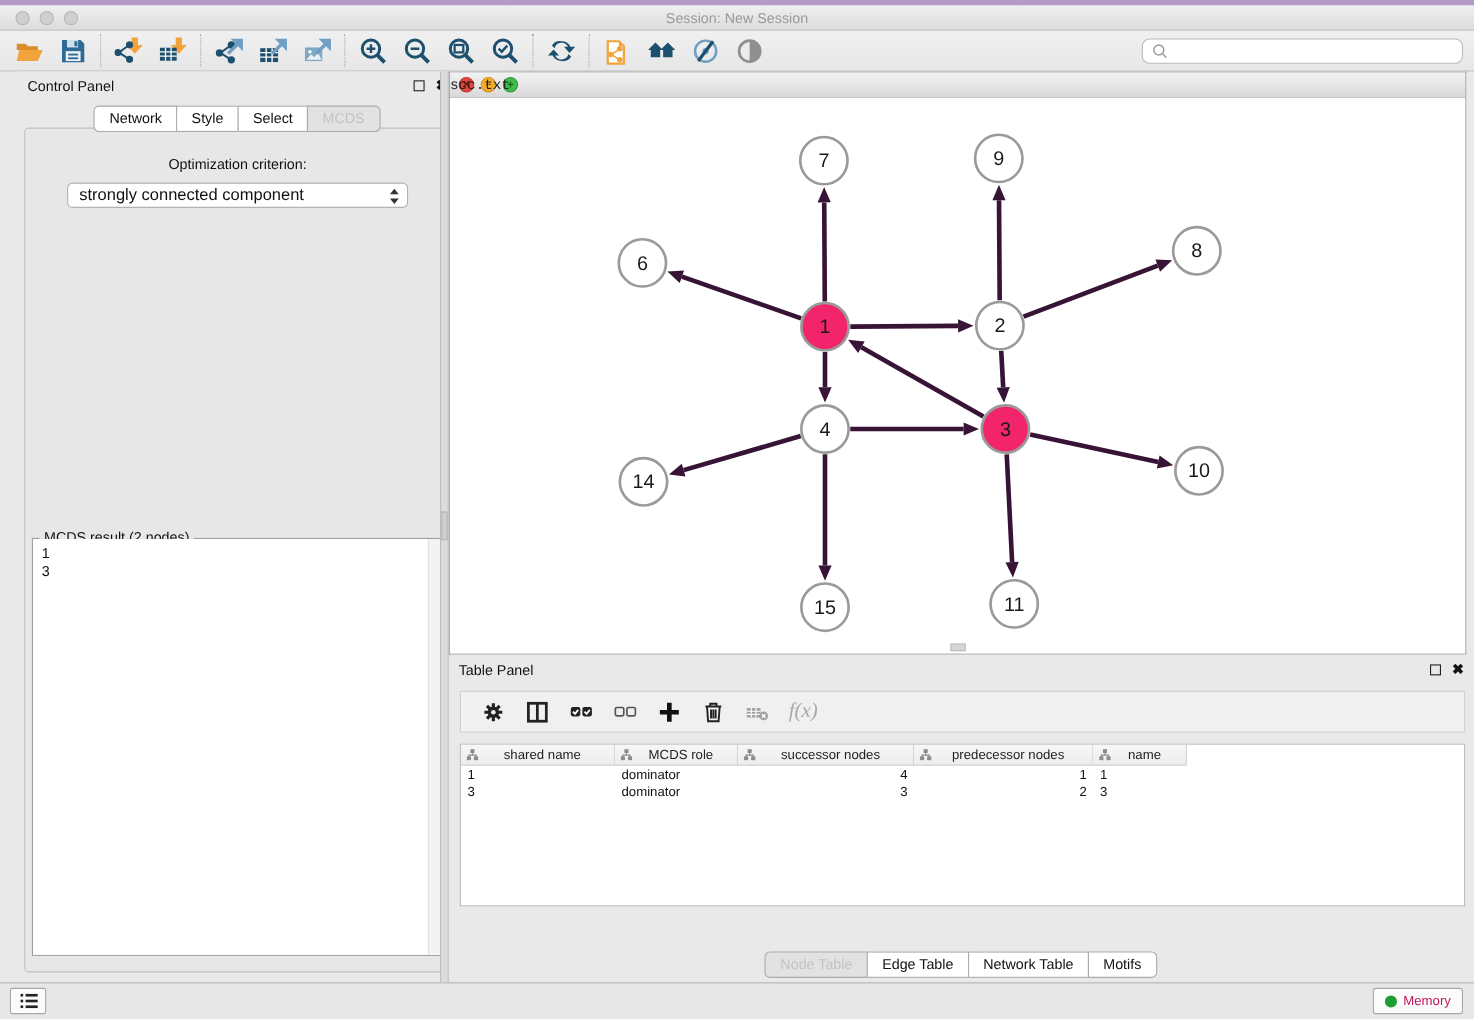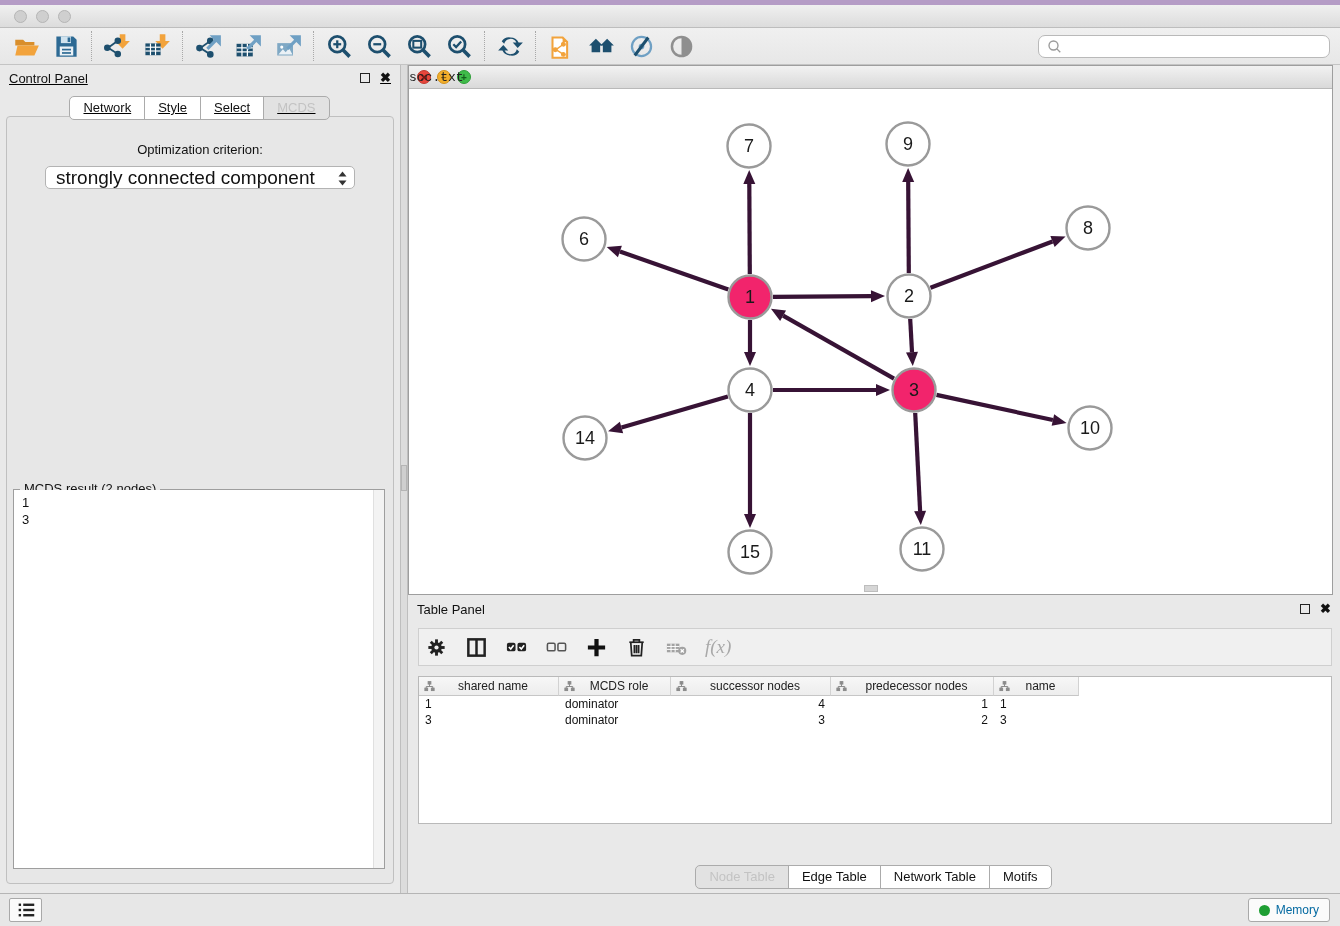--- a/index.html
+++ b/index.html
@@ -20,38 +20,38 @@
     background:linear-gradient(#F0F0F0,#E7E7E7); border-bottom:1px solid #C4C4C4;
     display:flex; align-items:center; padding-left:6px; }
   .tb-btn { width:40px; height:31px; display:flex; align-items:center; justify-content:center; }
   .tb-sep { height:30px; border-left:1px dotted #A8A8A8; margin:0 5px; }
   .search-wrap { position:absolute; right:10px; top:7px; width:292px; height:23px; }
   .search-wrap input { width:100%; height:100%; border:1px solid #B9B9B9; border-radius:7px;
     padding:0 6px 0 26px; font-size:13px; background:#fff; outline:none; }
   .search-wrap svg { position:absolute; left:6px; top:3px; }
 
   
-  .control-panel { position:absolute; left:0; top:65px; width:400px; height:828px; background:#E9E9E9;text-decoration:underline; }
+  .control-panel { position:absolute; left:16px; top:65px; width:400px; height:828px; background:#E9E9E9; }
   .panel-header { height:26px; display:flex; align-items:center; padding:0 9px; }
   .panel-header .ph-title { font-size:13px; color:#111; flex:1; }
   .ph-float { width:10px; height:10px; border:1.6px solid #222; margin-right:10px; }
   .ph-close { font-size:13px; font-weight:bold; color:#111; line-height:10px; }
 
   .cp-tabs { position:relative; z-index:2; display:flex; justify-content:center; margin-top:5px; }
   .tab { font-size:13px; padding:3px 13px 4px; background:#fff; border:1px solid #ABABAB;
     margin-left:-1px; color:#111; white-space:nowrap; }
   .tab.first { border-radius:5px 0 0 5px; }
   .tab.last  { border-radius:0 5px 5px 0; }
   .tab.active { background:#E2E2E2; color:#C3C3C3; }
 
   .cp-body { position:absolute; left:6px; right:6px; top:52px; bottom:9px;
     border:1px solid #C0C0C0; border-radius:4px; background:#E7E7E7; margin-top:-1px; }
   .opt-label { text-align:center; margin-top:25px; font-size:13px; color:#111; }
   .dropdown { position:relative; margin:9px auto 0; width:310px; height:23px; background:#fff;
-    border:1px solid #B3B3B3; border-radius:5px; font-size:19px; line-height:21px;
+    border:1px solid #B3B3B3; border-radius:5px; font-size:15px; line-height:21px;
     padding-left:10px; color:#111; }
   .dropdown svg { position:absolute; right:5px; top:3px; }
   .btn-row { display:flex; justify-content:center; gap:15px; margin-top:12px; }
   .push-btn { height:23px; padding:0 17px; background:#FDFDFD; border:1px solid #ABABAB;
     border-radius:5px; font-size:13px; color:#111; line-height:21px; }
 
   .result-group { position:absolute; left:6px; right:8px; top:372px; bottom:14px;
     border:1px solid #9E9E9E; }
   .result-legend { position:absolute; top:-9px; left:6px; background:#E7E7E7; padding:0 4px;
     font-size:13px; color:#111; }
@@ -79,21 +79,21 @@
   .net-title .title { position:absolute; left:0; right:0; top:4px; text-align:left;
     font-size:13px; color:#222;font-family:Liberation Mono, monospace; }
   .net-canvas { position:relative; width:923px; height:505px; background:#fff; }
   .h-grip { position:absolute; left:455px; bottom:2px; width:14px; height:7px;
     background:#D6D6D6; border:1px solid #BDBDBD; }
 
   
   .table-panel { position:absolute; left:408px; top:596px; width:932px; height:297px; background:#E9E9E9; }
   .tp-toolbar { position:absolute; left:10px; right:8px; top:32px; height:38px;
     background:#F0F0F0; border:1px solid #CFCFCF; display:flex; align-items:center;
-    gap:17px; padding-left:6px; }
+    gap:17px; padding-left:18px; }
   .tp-icon { display:flex; align-items:center; justify-content:center; }
   .fx-label { font-family:"Liberation Serif", serif; font-style:italic; font-size:19px; color:#A9A9A9; }
   .tp-table { position:absolute; left:10px; right:8px; top:80px; height:148px;
     background:#fff; border:1px solid #B9B9B9; overflow:hidden; }
   .th-row { display:flex; height:19px; background:#fff; }
   .th-cell { display:flex; align-items:center; background:linear-gradient(#F7F7F7,#EDEDED);
     border-right:1px solid #D2D2D2; border-bottom:1px solid #C6C6C6; font-size:12px; color:#222; }
   .th-cell svg { margin:0 2px 0 4px; }
   .th-cell span { flex:1; text-align:center; padding-right:10px; }
   .tr-row { display:flex; height:16px; font-size:12px; color:#111; }
@@ -102,31 +102,32 @@
 
   .tp-tabs { position:absolute; left:0; right:0; top:269px; display:flex; justify-content:center; }
 
   
   .status-bar { position:absolute; left:0; top:893px; width:1340px; height:33px;
     background:#E7E7E7; border-top:1px solid #B5B5B5; }
   .list-btn { position:absolute; left:9px; top:4px; width:33px; height:24px; background:#FBFBFB;
     border:1px solid #A9A9A9; border-radius:2px; display:flex; align-items:center; justify-content:center; }
   .memory-btn { position:absolute; right:10px; top:4px; height:24px; padding:0 10px;
     background:#FBFBFB; border:1px solid #A9A9A9; border-radius:3px; display:flex;
-    align-items:center; gap:6px; font-size:12px; color:#0369a1; }
+    align-items:center; gap:6px; font-size:12px; color:#be185d; }
   .mem-dot { width:11px; height:11px; border-radius:50%; background:#1E9E33; }
 </style>
 </head>
 <body>
 
 <div class="accent-strip"></div>
 <div class="titlebar">
   <span class="tl-dot" style="left:14px"></span>
   <span class="tl-dot" style="left:36px"></span>
   <span class="tl-dot" style="left:58px"></span>
+  <div class="title">Session: New Session</div>
 </div>
 
 <div class="toolbar" id="main-toolbar">
   <div class="tb-btn">
       <svg width="27" height="27" viewBox="0 0 24 24">
         <path fill="#D98E2B" d="M2 6h7l2 2h8v3H2z"></path>
         <path fill="#F2A33C" d="M4 11h19l-4 9H2z"></path>
       </svg>
     </div>
     <div class="tb-btn">

